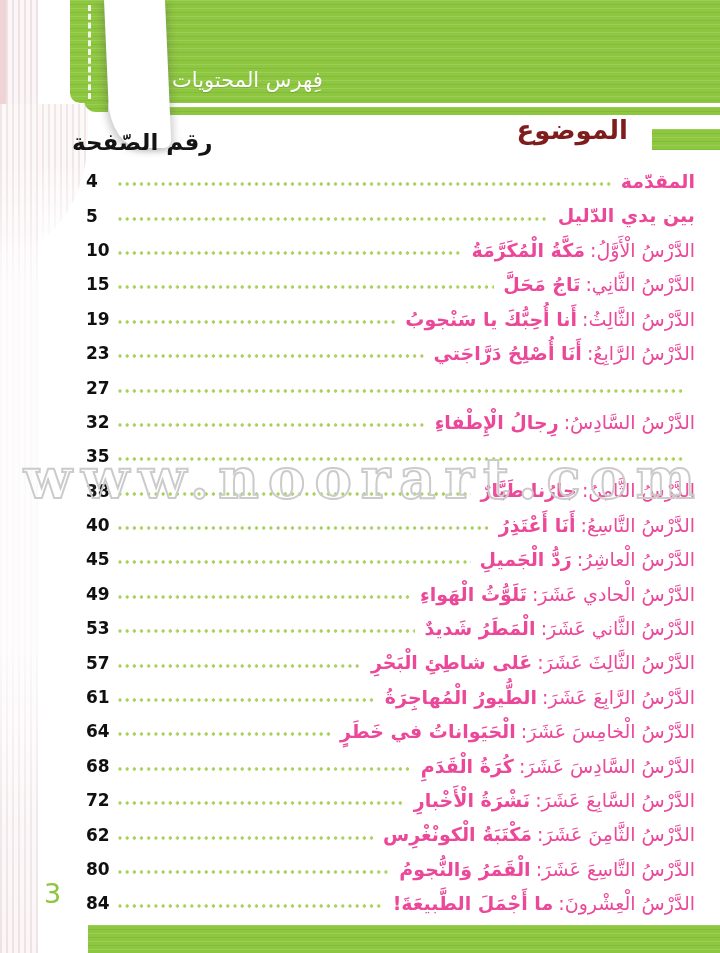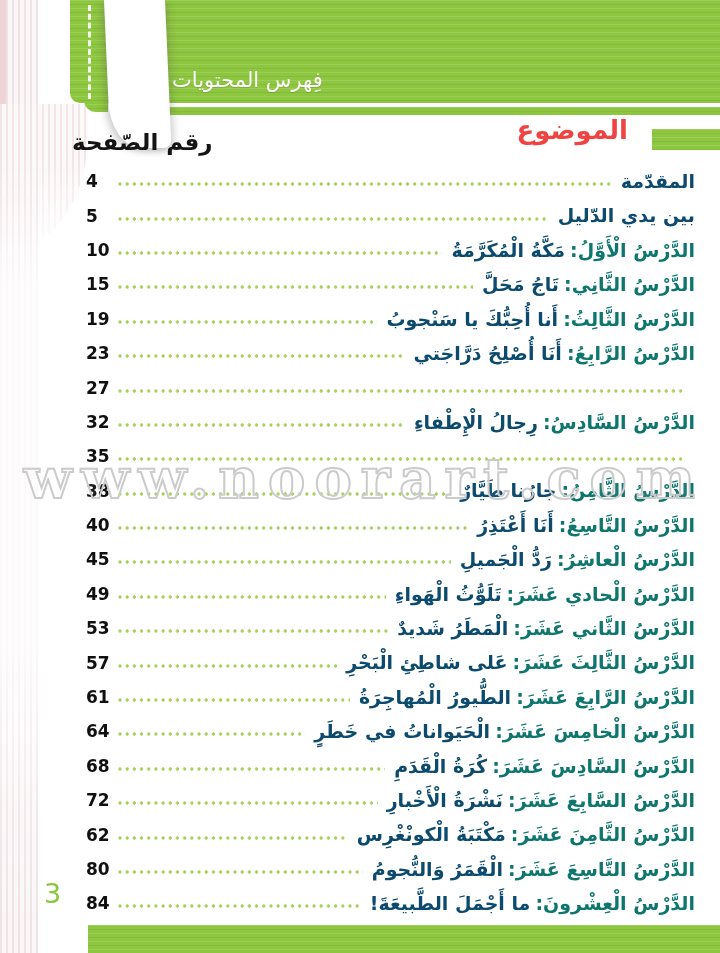--- a/index.html
+++ b/index.html
@@ -42,29 +42,29 @@
     border-bottom-left-radius:30px 46px;border-bottom-right-radius:8px;
     box-shadow:-4px 3px 6px rgba(90,90,90,.25),4px 3px 6px rgba(90,90,90,.22);
   }
   .dashed-line{position:absolute;left:88px;top:5px;height:94px;width:0;
     border-left:3px dashed rgba(255,255,255,.9);}
   .banner-title{
     position:absolute;left:172px;top:68px;color:#ffffff;font-weight:normal;font-size:21px;
     direction:rtl;text-shadow:0 1px 1px rgba(0,0,0,.12);
   }
   
-  .topic-header{position:absolute;right:92px;top:112px;font-size:26px;font-weight:bold;color:#ef4444;direction:rtl;line-height:1.4;}
+  .topic-header{position:absolute;right:92px;top:112px;font-size:26px;font-weight:bold;color:#7f1d1d;direction:rtl;line-height:1.4;}
   .topic-rect{position:absolute;right:0;top:129px;width:68px;height:21px;}
   .pageno-header{position:absolute;left:72px;top:126px;font-size:23px;font-weight:bold;color:#141414;direction:rtl;line-height:1.4;}
   
   .toc{position:absolute;left:86px;right:25px;top:164px;z-index:1;}
   .toc-row{display:flex;direction:rtl;align-items:center;height:34.4px;}
   .entry-text{white-space:nowrap;direction:rtl;line-height:1.5;}
-  .lesson-label{color:#0f766e;font-weight:bold;font-size:19px;}
-  .entry-title{color:#0c4a6e;font-weight:bold;font-size:19px;}
+  .lesson-label{color:#ec4899;font-weight:normal;font-size:19px;}
+  .entry-title{color:#ec4899;font-weight:bold;font-size:19px;}
   .dot-leader{
     flex:1;height:6px;align-self:center;margin-top:6px;
     margin-inline-start:9px;margin-inline-end:5px;
     background-image:radial-gradient(circle at 3px 3px,#a9cf5d 1.45px,rgba(0,0,0,0) 1.9px);
     background-size:7.2px 6px;background-repeat:repeat-x;background-position:left center;
   }
   .entry-page{width:26px;direction:ltr;text-align:left;font-size:17px;font-weight:bold;color:#101010;flex:0 0 auto;}
   
   .watermark{
     position:absolute;top:450px;left:-6px;width:740px;z-index:5;text-align:center;

